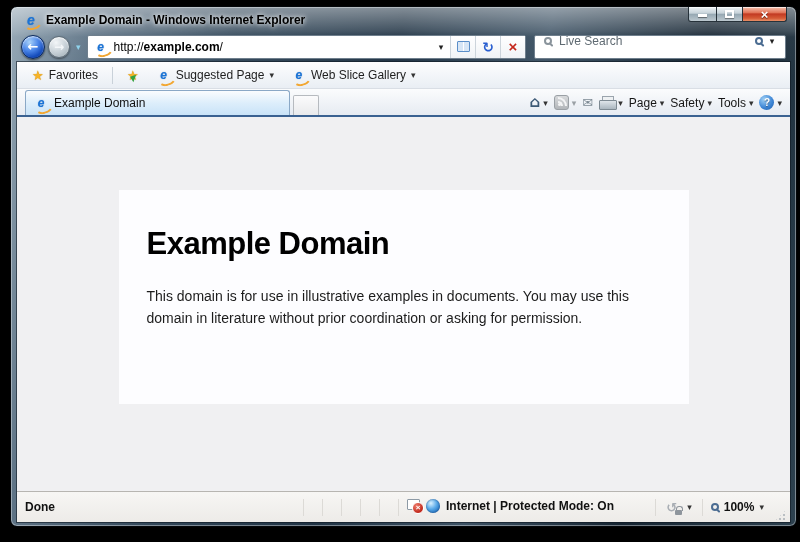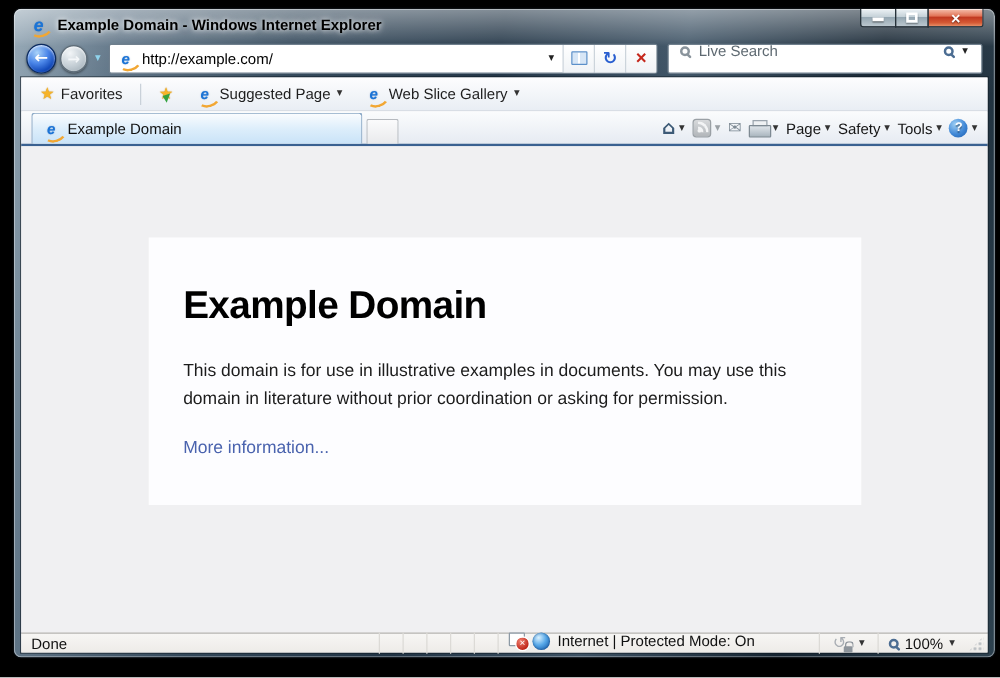--- a/index.html
+++ b/index.html
@@ -52,21 +52,21 @@
         box-shadow: inset 0 1px 2px rgba(255,255,255,.85), 0 1px 2px rgba(0,0,0,.55); }
   .circ.fwd { width:22px; height:22px; border:1px solid #5f6d78; color:#f4f7f9; font-size:12px; font-weight:bold;
         background:radial-gradient(circle at 35% 28%, #f3f6f8, #c3cdd4 55%, #98a6af 100%);
         box-shadow: inset 0 1px 2px rgba(255,255,255,.9), 0 1px 2px rgba(0,0,0,.45); }
   .chev { color:#8fd3ec; font-size:9px; padding:0 3px; font-family:"DejaVu Sans",sans-serif; }
   .icoglyph { font-family:"DejaVu Sans",sans-serif; line-height:1; }
 
   .addr { flex:1; height:24px; background:#fff; border:1px solid #6f7f8d; border-radius:2px;
           display:flex; align-items:center; padding-left:6px; min-width:0; }
   .url { font-size:12px; color:#000; margin-left:6px; flex:1; white-space:nowrap; overflow:hidden; }
-  .url b { font-weight:400; }
+  .url b { font-weight:700; }
   .ddbtn { align-self:stretch; display:flex; align-items:center; justify-content:center;
            font-size:9px; color:#222; width:18px; flex:none; font-family:"DejaVu Sans",sans-serif; }
   .abtn { width:25px; align-self:stretch; border-left:1px solid #ccd4db; display:flex; align-items:center;
           justify-content:center; flex:none; background:linear-gradient(180deg,#fff,#f0f3f6); }
   .refresh { color:#2a5fd0; font-size:14px; font-weight:bold; }
   .stop { color:#c5271c; font-size:15px; font-weight:bold; }
   .cmpico { width:13px; height:11px; border:1px solid #5b8fc9; border-radius:1px;
           background:linear-gradient(90deg,#d7e6f6 42%,#ffffff 42%,#ffffff 58%,#d7e6f6 58%); }
 
   .search { width:252px; height:24px; background:#fff; border:1px solid #6f7f8d; border-radius:2px;
@@ -125,23 +125,23 @@
 
   
   .content { flex:1; display:flex; justify-content:center; align-items:flex-start;
              background:#f0f0f2; overflow:hidden; }
   .card { width:570px; height:214px; margin-top:73px; background:#fdfdff; padding:36px 28px 0; }
   .card h1 { font-size:31px; font-weight:700; color:#000; letter-spacing:-.5px; }
   .card p { margin-top:24px; font-size:14px; line-height:1.55; color:#1c1c1c; }
   .card a { display:inline-block; margin-top:20px; font-size:14px; text-decoration:none; color:#4a63ae; }
 
   
-  .statusbar { height:16px; flex:none; border-top:1px solid #b7b5b1;
+  .statusbar { height:31px; flex:none; border-top:1px solid #b7b5b1;
             background:linear-gradient(180deg,#f7f6f4,#edebe8);
-            display:flex; align-items:center; font-size:12px; color:#111; padding:0 3px 0 8px; }
+            display:flex; align-items:center; font-size:12px; color:#111; padding:0 3px 0 8px;font-weight:bold; }
   .done { width:278px; flex:none; }
   .seg { width:19px; height:17px; border-left:1px solid #dcdad6; flex:none; }
   .zonegrp { display:flex; gap:6px; padding:0 10px 0 8px; border-left:1px solid #dcdad6; height:17px; }
   .blk { width:13px; height:11px; background:#fff; border:1px solid #8d9aa5; border-radius:1px; position:relative; flex:none; }
   .blk::after { content:"×"; position:absolute; right:-5px; bottom:-5px; width:10px; height:10px;
             background:radial-gradient(circle at 35% 30%, #ef8070, #c0271a 70%); border:1px solid #fff;
             border-radius:50%; color:#fff; font-size:8px; line-height:9px; text-align:center; }
   .globe { width:14px; height:14px; border-radius:50%; flex:none;
             background:radial-gradient(circle at 35% 30%, #d9f1ff, #57a8e8 45%, #1d66b4 85%);
             box-shadow:inset 0 0 2px rgba(0,40,90,.65); }
@@ -290,21 +290,20 @@
             <span class="help">?</span>
             <span class="dda">▾</span>
           </div>
         </div>
       </div>
 
       <div class="content">
         <div class="card">
           <h1>Example Domain</h1>
           <p>This domain is for use in illustrative examples in documents. You may use this domain in literature without prior coordination or asking for permission.</p>
-          <a href="#">More information...</a>
         </div>
       </div>
 
       <div class="statusbar">
         <span class="done">Done</span>
         <span class="seg"></span>
         <span class="seg"></span>
         <span class="seg"></span>
         <span class="seg"></span>
         <span class="seg"></span>

